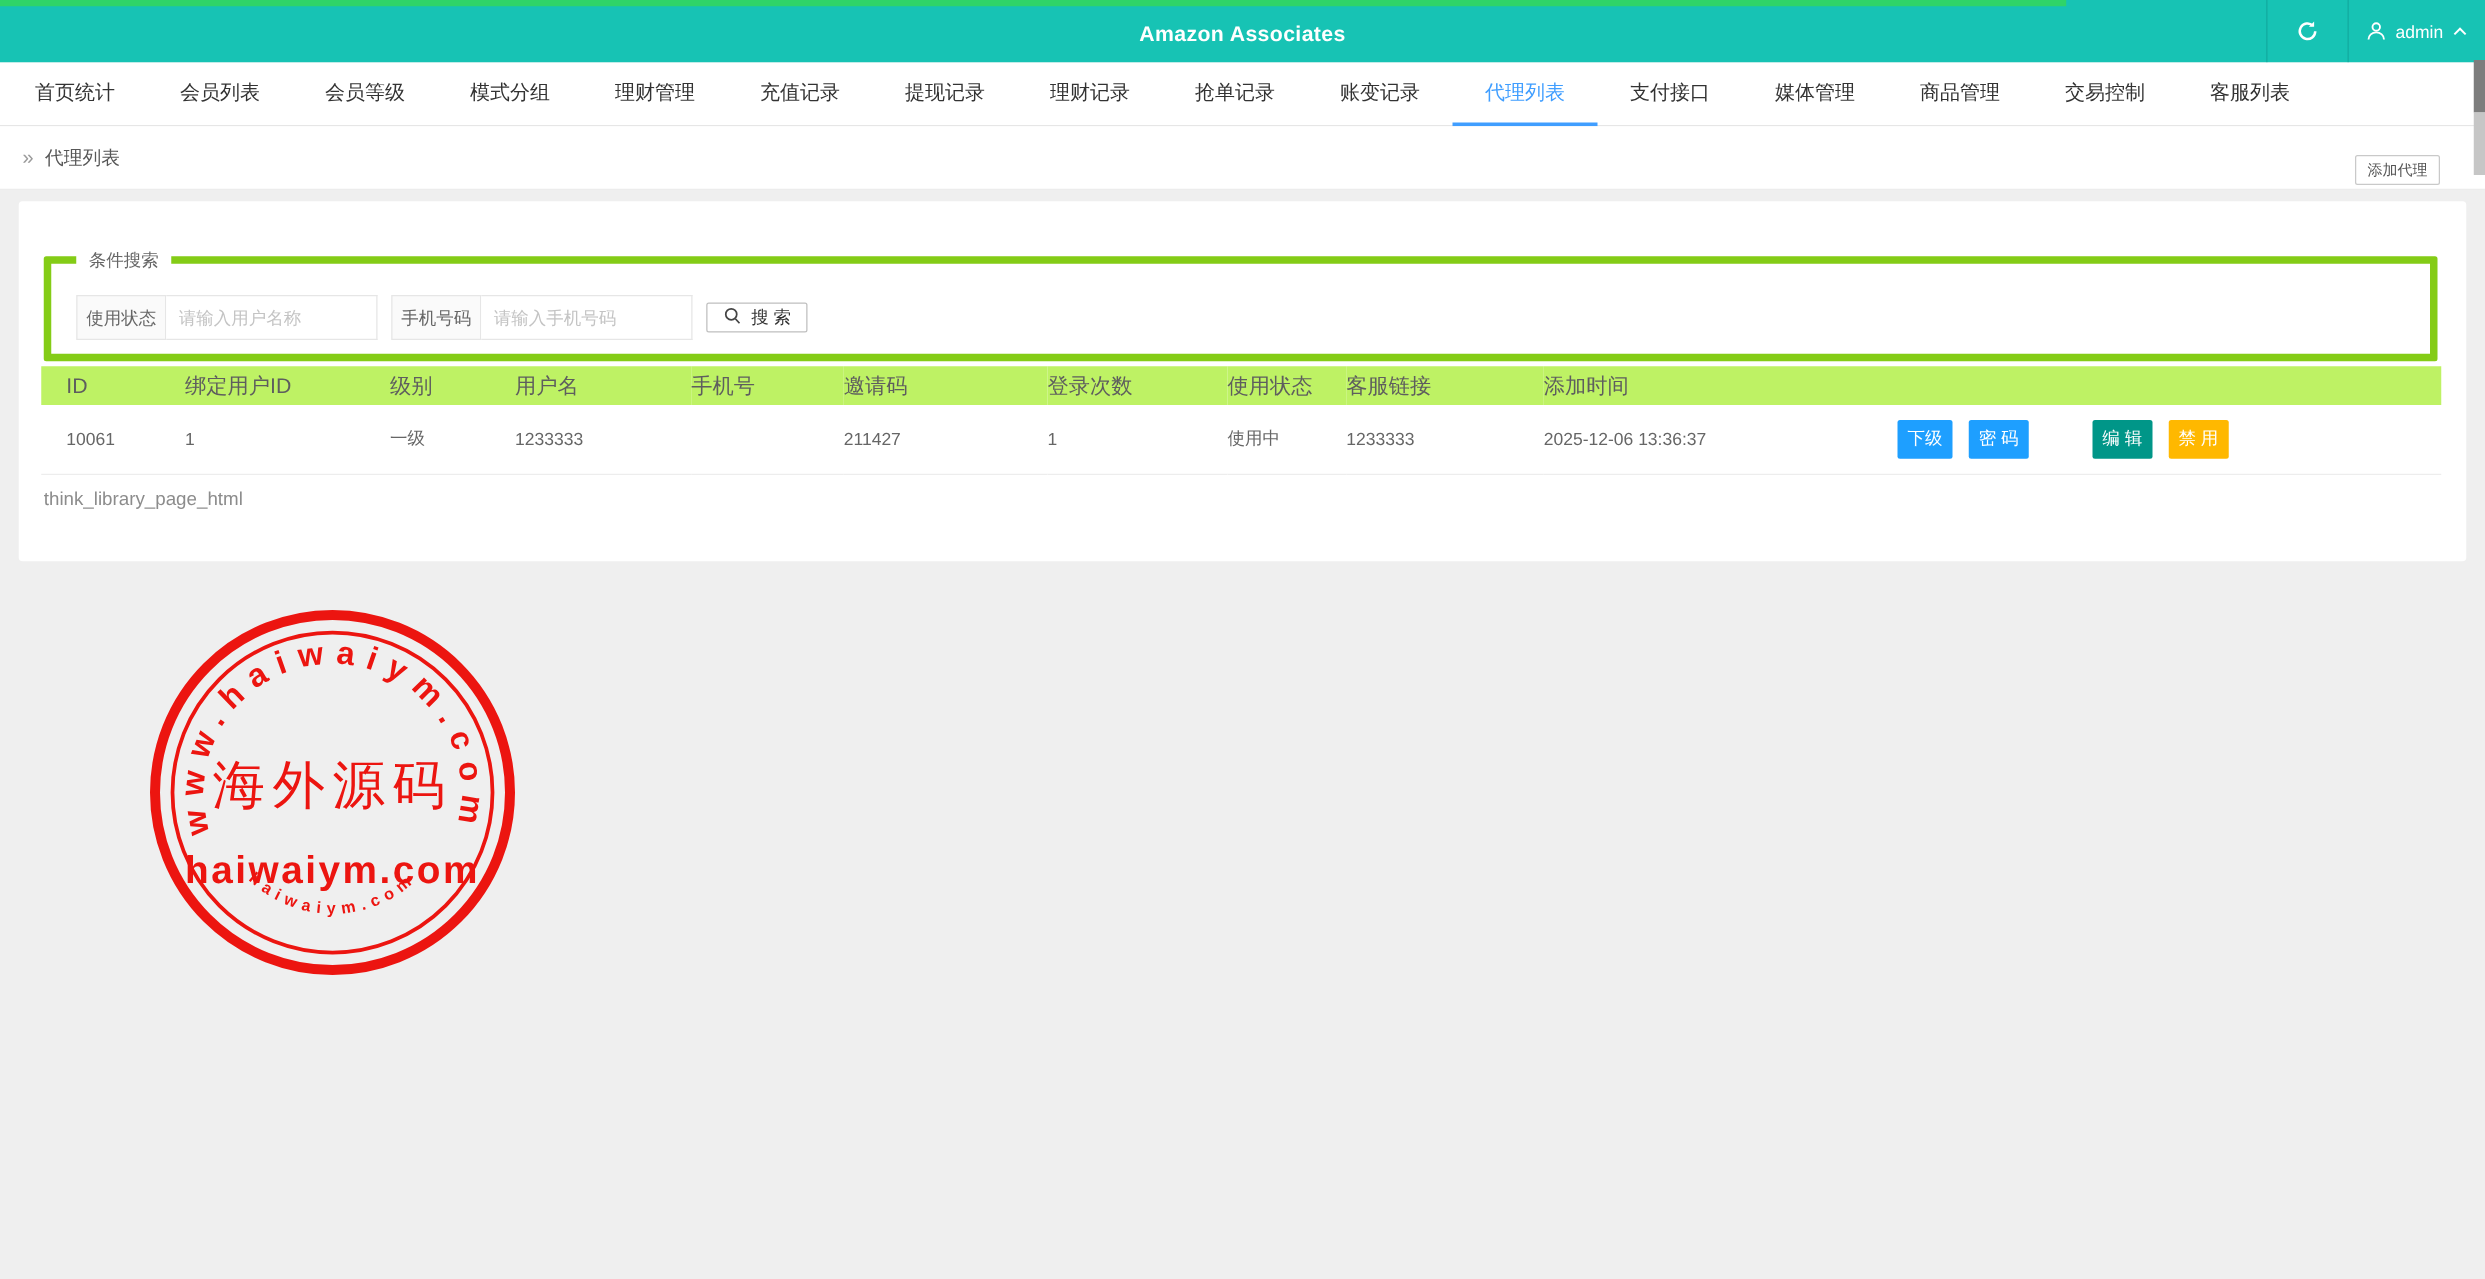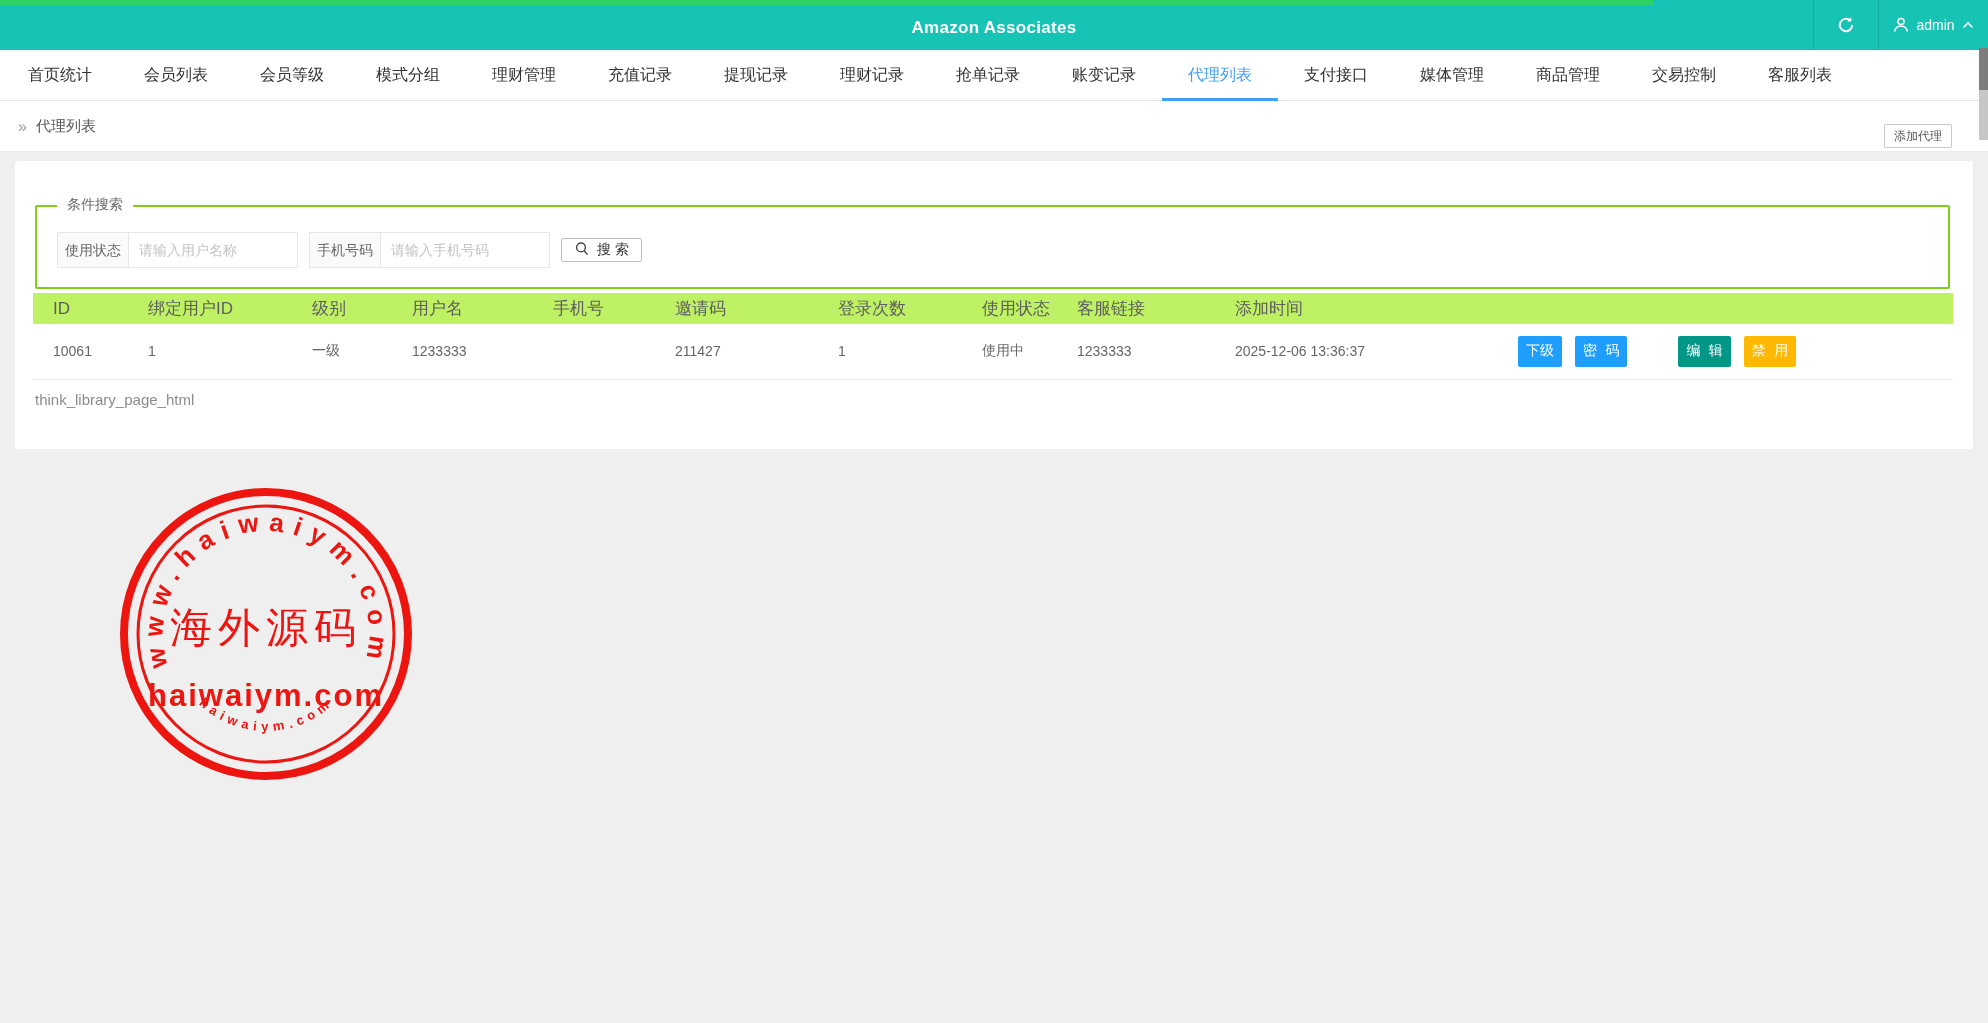--- a/index.html
+++ b/index.html
@@ -33,21 +33,21 @@
   .crumb-label { color:#575757; font-size:15px; }
   .add-agent-btn { position:absolute; right:36px; top:23px; height:24px; padding:0 9px; background:#fff;
                    border:1px solid #c9c9c9; border-radius:2px; font-size:12px; color:#555; cursor:pointer;
                    font-family:"Liberation Sans", sans-serif; }
 
   
   .card { position:absolute; left:15px; top:161px; width:1958px; height:288px; background:#fff; border-radius:3px; }
 
   
   .search-fieldset { position:absolute; left:20px; top:44px; width:1915px; height:84px;
-                     border:2px solid #84cc16; border-radius:2px; }
+                     border:6px solid #84cc16; border-radius:2px; }
   .search-legend { position:absolute; left:20px; top:-11px; background:#fff; padding:0 10px;
                    font-size:14px; color:#666; }
   .search-row { position:absolute; left:20px; top:25px; display:flex; align-items:center; }
   .addon { height:36px; line-height:34px; padding:0 7px; background:#fafafa; border:1px solid #e6e6e6;
            font-size:14px; color:#666; white-space:nowrap; }
   .txt-input { height:36px; width:169px; border:1px solid #e6e6e6; border-left:none; padding:0 10px;
                font-size:14px; color:#333; outline:none; font-family:"Liberation Sans", sans-serif; }
   .txt-input::placeholder { color:#c4c4c4; }
   .group-gap { width:11px; }
   .search-btn { margin-left:11px; height:24px; padding:0 12px; background:#fff; border:1px solid #bfbfbf;
@@ -57,21 +57,21 @@
   
   .agent-table { position:absolute; left:18px; top:132px; width:1920px; border-collapse:collapse;
                  table-layout:fixed; }
   .agent-table th { height:31px; background:#bef264; font-size:17px; color:#5e5e5e; font-weight:400;
                     text-align:left; }
   .agent-table td { height:55px; font-size:14px; color:#666; border-bottom:1px solid #ededed; }
   .agent-table th:first-child, .agent-table td:first-child { padding-left:20px; }
   .cell-status { color:#2fae2f; }
   .actions { display:flex; gap:13px; padding-left:38px; }
   .act-btn { min-width:44px; height:31px; padding:0 8px; border:none; border-radius:2px; color:#fff;
-             font-size:14px; cursor:pointer; white-space:nowrap; font-family:Liberation Mono, monospace; }
+             font-size:14px; cursor:pointer; white-space:nowrap; font-family:Liberation Sans, sans-serif; }
   .act-blue { background:#1E9FFF; }
   .act-teal { background:#009688;margin-left:38px; }
   .act-orange { background:#FFB800; }
 
   .page-note { position:absolute; left:20px; top:230px; font-size:15px; color:#8c8c8c;text-align:right; }
 
   
   .stamp { position:absolute; left:116px; top:484px; width:300px; height:300px; }
 
   

